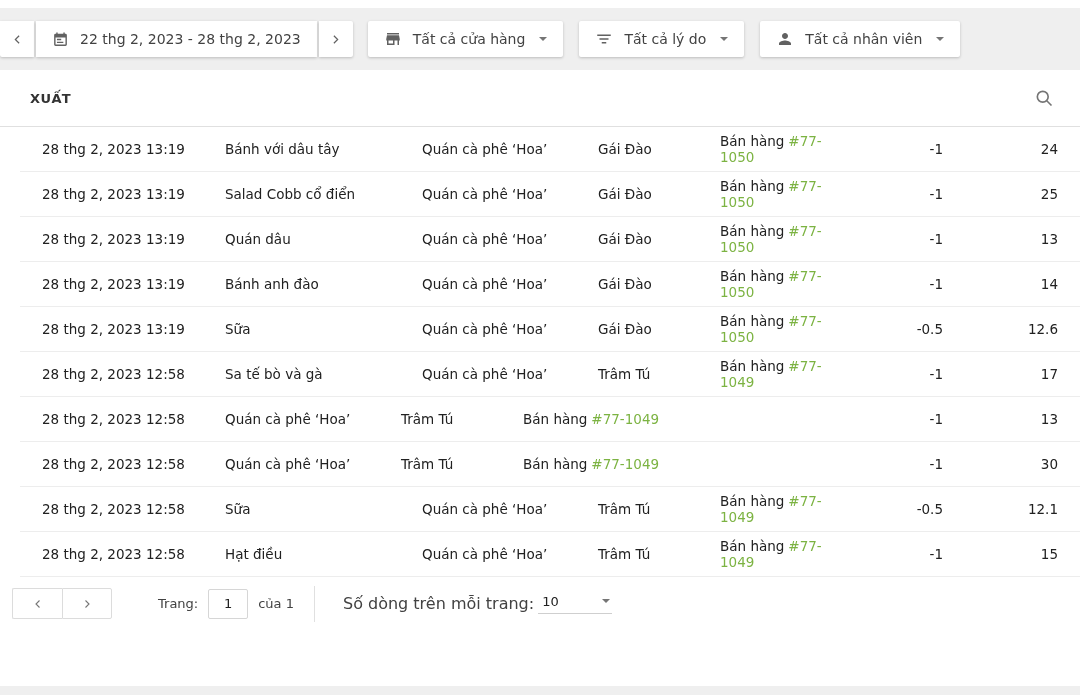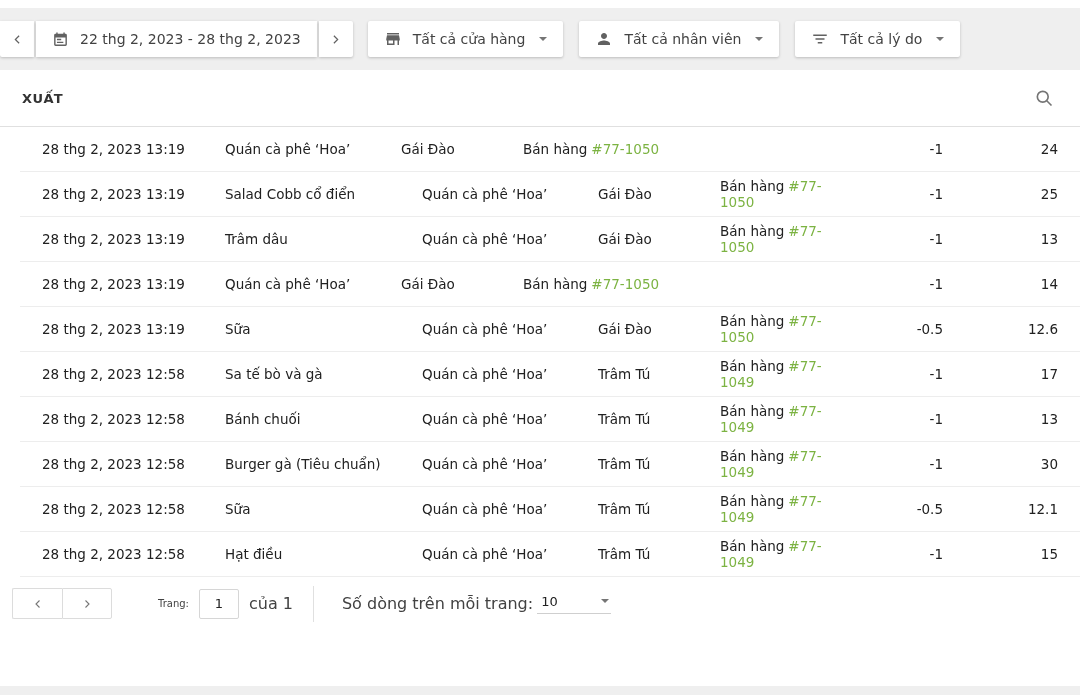--- a/index.html
+++ b/index.html
@@ -31,21 +31,21 @@
     width: 0; height: 0; border-left: 4px solid transparent; border-right: 4px solid transparent;
     border-top: 4px solid #757575; margin-left: 3px;
   }
   .icon { display: flex; align-items: center; }
   .icon svg { display: block; }
 
   
   .card { position: absolute; top: 70px; left: 0; width: 100%; height: 616px; background: #fff; }
   .card-header {
     height: 57px; display: flex; align-items: center; justify-content: space-between;
-    padding: 0 26px 0 22px; border-bottom: 1px solid #e0e0e0;
+    padding: 0 26px 0 30px; border-bottom: 1px solid #e0e0e0;
   }
   .panel-title { font-size: 13px; font-weight: bold; color: #333; letter-spacing: 0.4px; }
   .search-btn { cursor: pointer; background: none; border: none; display: flex; }
 
   
   .thead {
     display: flex; align-items: center; height: 51px; padding: 0 22px;
     border-bottom: 1px solid #e6e6e6; color: #8d8d8d; font-size: 13px;
   }
   .row {
@@ -63,26 +63,26 @@
 
   
   .footer { height: 53px; display: flex; align-items: center; padding: 0 12px; }
   .page-nav { display: flex; }
   .page-btn {
     width: 50px; height: 31px; background: #fff; border: 1px solid #dcdcdc;
     display: flex; align-items: center; justify-content: center; cursor: pointer;
   }
   .page-btn:first-child { border-radius: 2px 0 0 2px; border-right: none; }
   .page-btn:last-child  { border-radius: 0 2px 2px 0; }
-  .page-label { margin-left: 46px; font-size: 10px; color: #424242; }
+  .page-label { margin-left: 46px; font-size: 13px; color: #424242; }
   .page-input {
     width: 40px; height: 30px; border: 1px solid #d6d6d6; border-radius: 2px;
     text-align: center; font-size: 13px; margin: 0 10px; font-family: inherit; color: #212121; background: #fff;
   }
-  .of-label { font-size: 16px; color: #424242; }
+  .of-label { font-size: 13px; color: #424242; }
   .v-divider { width: 1px; height: 36px; background: #e0e0e0; margin: 0 28px 0 20px; }
   .rpp-label { font-size: 16px; color: #424242; }
   .rpp-select {
     display: flex; align-items: center; justify-content: space-between; width: 74px;
     border-bottom: 1px solid #cfcfcf; padding: 0 4px 4px 4px; margin-left: 4px;
     font-size: 13px; color: #212121; cursor: pointer; gap: 40px;
   }
 </style>
 </head>
 <body>
@@ -121,34 +121,34 @@
           <path d="M20 4H4v2h16V4zm1 10v-2l-1-5H4l-1 5v2h1v6h10v-6h4v6h2v-6h1zm-9 4H6v-4h6v4z"></path>
         </svg>
     </span>
     <span>Tất cả cửa hàng</span>
     <span class="caret"></span>
   </div>
 
   <div class="btn filter-btn">
     <span class="icon">
       <svg width="18" height="18" viewBox="0 0 24 24" fill="#616161">
+          <path d="M3 6h18v2H3zm3 5h12v2H6zm3 5h6v2H9z"></path>
+        </svg>
+    </span>
+    <span>Tất cả lý do</span>
+    <span class="caret"></span>
+  </div>
+
+  <div class="btn filter-btn">
+    <span class="icon">
+      <svg width="18" height="18" viewBox="0 0 24 24" fill="#616161">
           <path d="M12 12c2.21 0 4-1.79 4-4s-1.79-4-4-4-4 1.79-4 4 1.79 4 4 4zm0 2c-2.67 0-8 1.34-8 4v2h16v-2c0-2.66-5.33-4-8-4z"></path>
         </svg>
     </span>
     <span>Tất cả nhân viên</span>
-    <span class="caret"></span>
-  </div>
-
-  <div class="btn filter-btn">
-    <span class="icon">
-      <svg width="18" height="18" viewBox="0 0 24 24" fill="#616161">
-          <path d="M3 6h18v2H3zm3 5h12v2H6zm3 5h6v2H9z"></path>
-        </svg>
-    </span>
-    <span>Tất cả lý do</span>
     <span class="caret"></span>
   </div>
 </div>
 
 <div class="card">
   <div class="card-header">
     <span class="panel-title">XUẤT</span>
     <button class="search-btn">
       <span class="icon">
         <svg width="20" height="20" viewBox="0 0 24 24" fill="none" stroke="#757575" stroke-width="2">
@@ -156,20 +156,21 @@
             <path d="M15.3 15.3L21 21"></path>
           </svg>
       </span>
     </button>
   </div>
 
 
   <div id="table-body">
     <div class="row">
       <div class="c-time">28 thg 2, 2023 13:19</div>
+      <div class="c-item">Bánh với dâu tây</div>
       <div class="c-store">Quán cà phê ‘Hoa’</div>
       <div class="c-emp">Gái Đào</div>
       <div class="c-reason">
         <span>Bán hàng</span><a class="ref-link">#77-1050</a>
       </div>
       <div class="c-adj">-1</div>
       <div class="c-final">24</div>
     </div>
 
     <div class="row">
@@ -179,32 +180,33 @@
       <div class="c-emp">Gái Đào</div>
       <div class="c-reason">
         <span>Bán hàng</span><a class="ref-link">#77-1050</a>
       </div>
       <div class="c-adj">-1</div>
       <div class="c-final">25</div>
     </div>
 
     <div class="row">
       <div class="c-time">28 thg 2, 2023 13:19</div>
-      <div class="c-item">Trâm dâu</div>
+      <div class="c-item">Quán dâu</div>
       <div class="c-store">Quán cà phê ‘Hoa’</div>
       <div class="c-emp">Gái Đào</div>
       <div class="c-reason">
         <span>Bán hàng</span><a class="ref-link">#77-1050</a>
       </div>
       <div class="c-adj">-1</div>
       <div class="c-final">13</div>
     </div>
 
     <div class="row">
       <div class="c-time">28 thg 2, 2023 13:19</div>
+      <div class="c-item">Bánh anh đào</div>
       <div class="c-store">Quán cà phê ‘Hoa’</div>
       <div class="c-emp">Gái Đào</div>
       <div class="c-reason">
         <span>Bán hàng</span><a class="ref-link">#77-1050</a>
       </div>
       <div class="c-adj">-1</div>
       <div class="c-final">14</div>
     </div>
 
     <div class="row">
@@ -226,33 +228,31 @@
       <div class="c-emp">Trâm Tú</div>
       <div class="c-reason">
         <span>Bán hàng</span><a class="ref-link">#77-1049</a>
       </div>
       <div class="c-adj">-1</div>
       <div class="c-final">17</div>
     </div>
 
     <div class="row">
       <div class="c-time">28 thg 2, 2023 12:58</div>
-      <div class="c-item">Bánh chuối</div>
       <div class="c-store">Quán cà phê ‘Hoa’</div>
       <div class="c-emp">Trâm Tú</div>
       <div class="c-reason">
         <span>Bán hàng</span><a class="ref-link">#77-1049</a>
       </div>
       <div class="c-adj">-1</div>
       <div class="c-final">13</div>
     </div>
 
     <div class="row">
       <div class="c-time">28 thg 2, 2023 12:58</div>
-      <div class="c-item">Burger gà (Tiêu chuẩn)</div>
       <div class="c-store">Quán cà phê ‘Hoa’</div>
       <div class="c-emp">Trâm Tú</div>
       <div class="c-reason">
         <span>Bán hàng</span><a class="ref-link">#77-1049</a>
       </div>
       <div class="c-adj">-1</div>
       <div class="c-final">30</div>
     </div>
 
     <div class="row">

